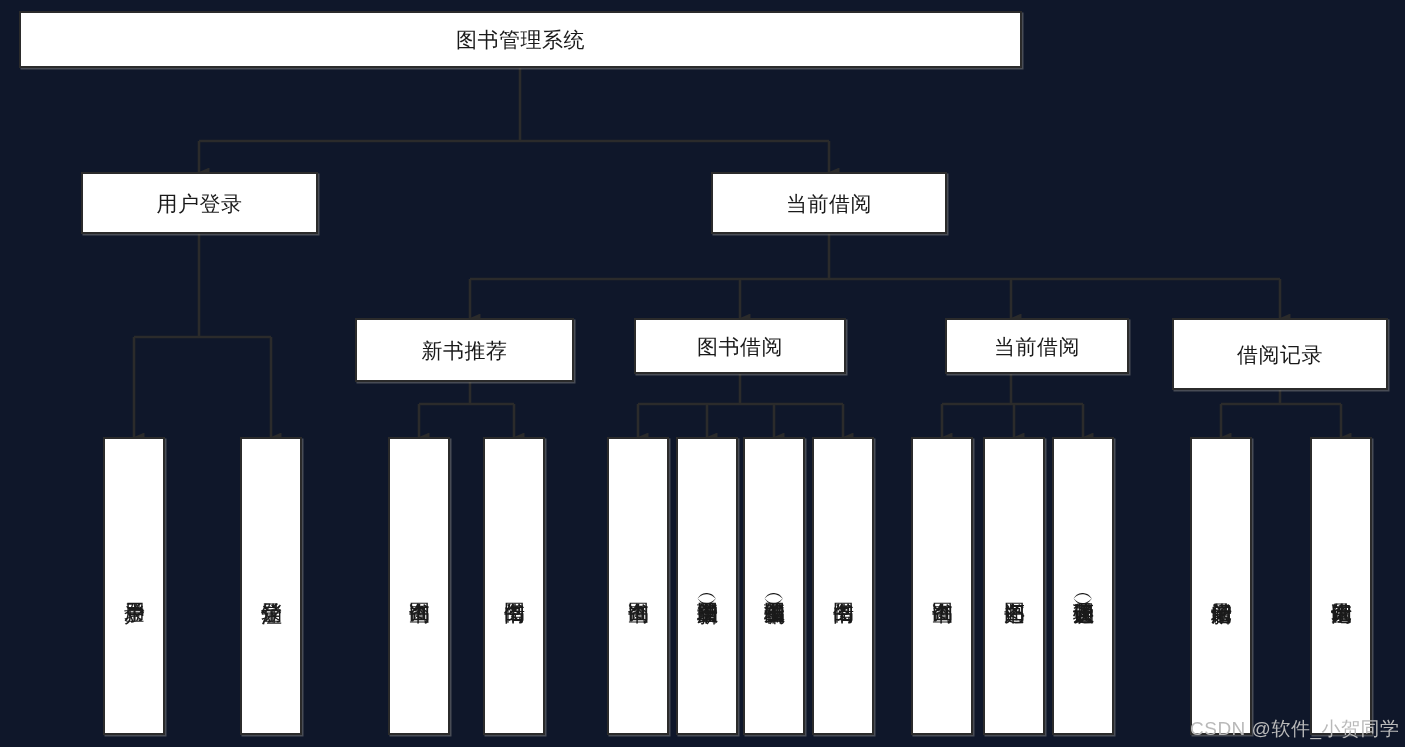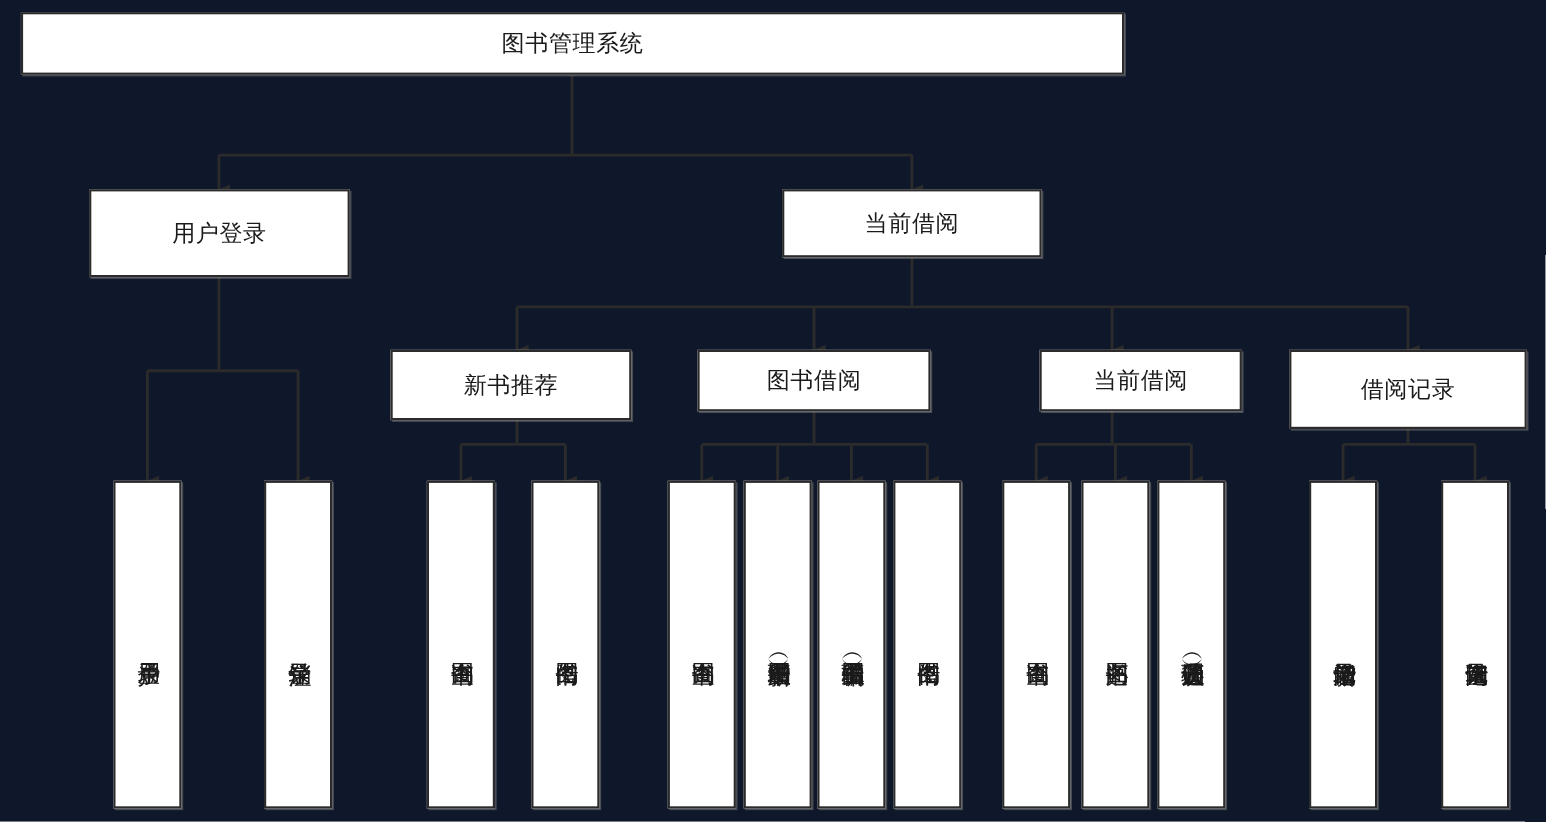--- a/index.html
+++ b/index.html
@@ -127,21 +127,21 @@
           <path d="M1221,404 L1221,437" marker-end="url(#arrowhead)"></path>
           <path d="M1341,404 L1341,437" marker-end="url(#arrowhead)"></path>
         </g>
       </g>
   </svg>
 
   <div id="boxes-layer">
       <div class="node-box" style="left: 19px; top: 11px; width: 1003px; height: 57px;">
         <div class="node-label-h">图书管理系统</div>
       </div>
-      <div class="node-box" style="left: 81px; top: 172px; width: 237px; height: 80px;">
+      <div class="node-box" style="left: 81px; top: 172px; width: 237px; height: 62px;">
         <div class="node-label-h">用户登录</div>
       </div>
       <div class="node-box" style="left: 711px; top: 172px; width: 236px; height: 62px;">
         <div class="node-label-h">当前借阅</div>
       </div>
       <div class="node-box" style="left: 355px; top: 318px; width: 219px; height: 64px;">
         <div class="node-label-h">新书推荐</div>
       </div>
       <div class="node-box" style="left: 634px; top: 318px; width: 212px; height: 56px;">
         <div class="node-label-h">图书借阅</div>
@@ -186,14 +186,15 @@
         <div class="node-label-v">确认归还（管理员）</div>
       </div>
       <div class="node-box" style="left: 1190px; top: 437px; width: 62px; height: 298px;">
         <div class="node-label-v">新增借阅记录</div>
       </div>
       <div class="node-box" style="left: 1310px; top: 437px; width: 62px; height: 298px;">
         <div class="node-label-v">查询借阅记录</div>
       </div>
     </div>
 
+  <div class="watermark" style="left: 1190px; top: 716px;">CSDN @软件_小贺同学</div>
 
 </div>
 
 </body></html>

